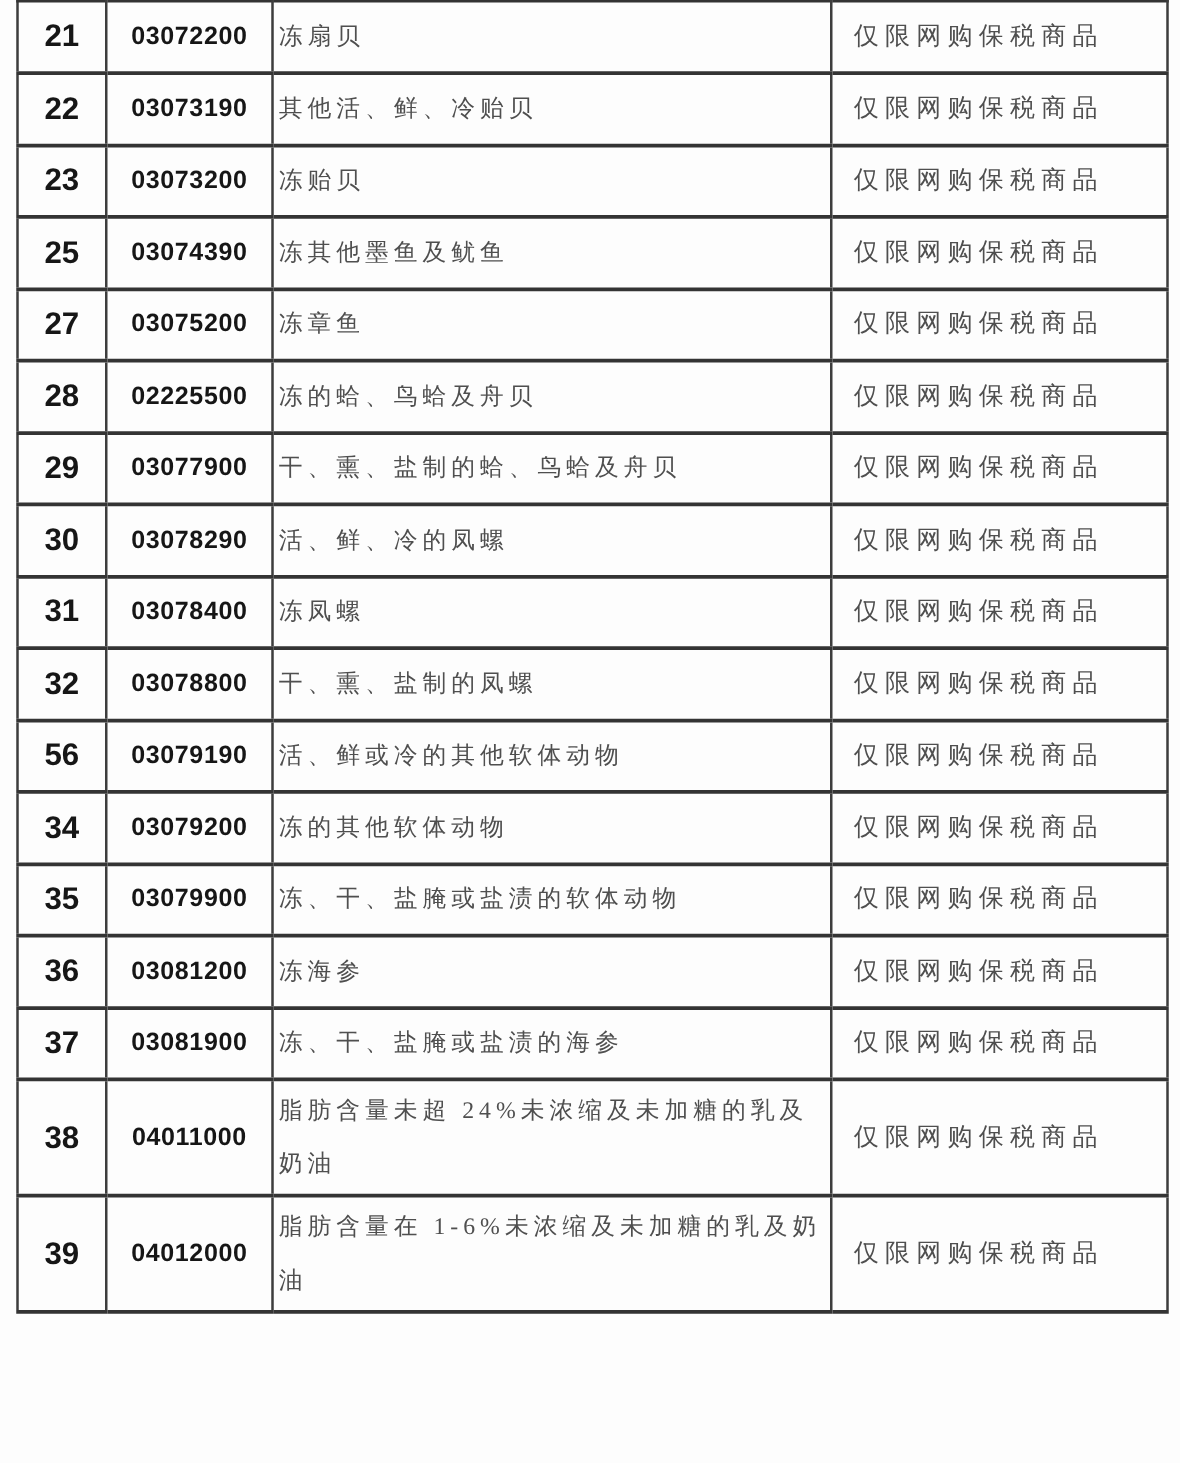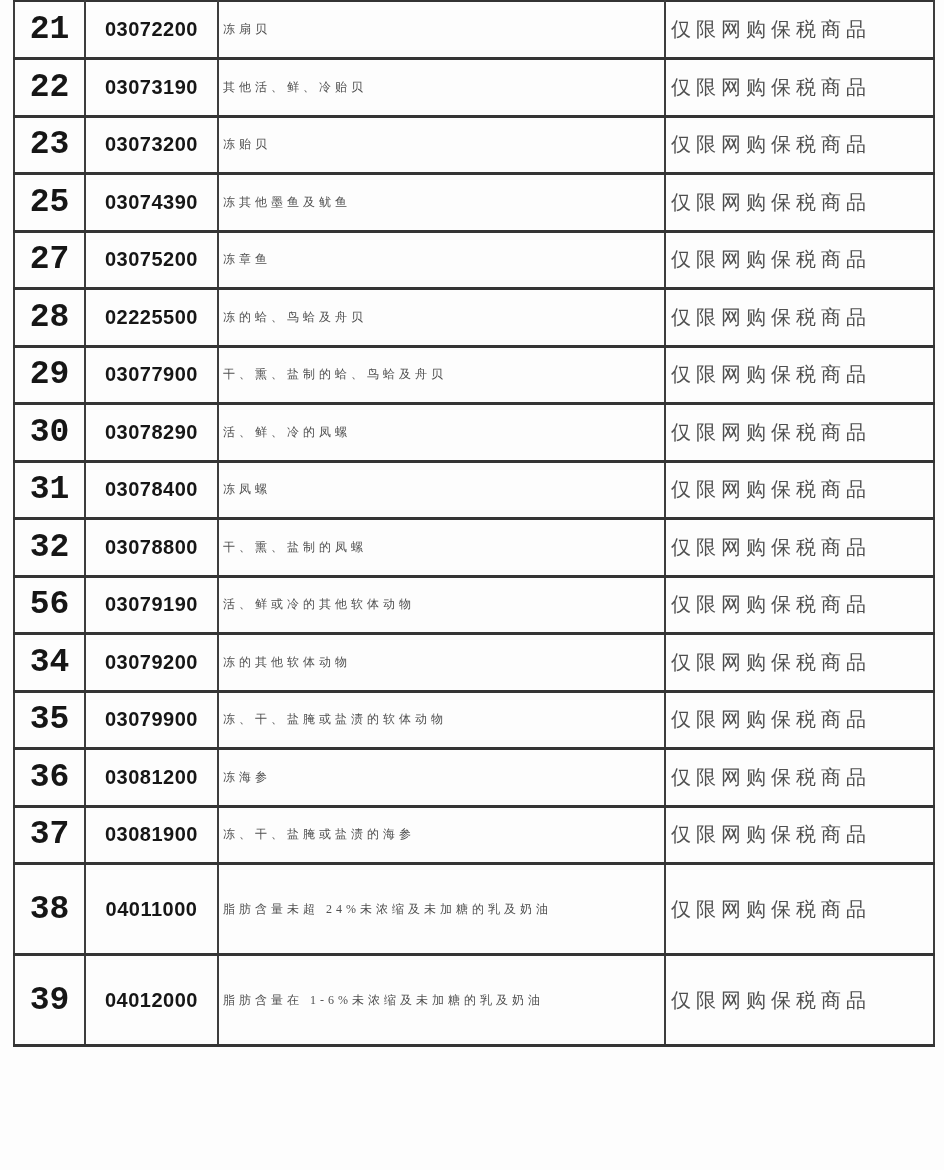--- a/index.html
+++ b/index.html
@@ -34,49 +34,49 @@
     overflow: hidden;
     box-sizing: border-box;
   }
   tr { height: 57.5px; }
   tr.tall { height: 91px; }
   tr:first-child td { border-top-width: 2px; }
 
   td.col-no {
     width: 71px;
     text-align: center;
-    font-family: Liberation Mono, monospace;
-    font-size: 33px;
+    font-family: Liberation Sans, sans-serif;
+    font-size: 25px;
     font-weight: 600;
     color: #161616;
   }
   td.col-code {
     width: 133px;
     text-align: center;
     font-family: "Liberation Sans", "DejaVu Sans", sans-serif;
     font-size: 20px;
     font-weight: 600;
     color: #161616;
     letter-spacing: 0.5px;
   }
   td.col-desc {
     width: 447px;
     text-align: left;
     padding: 2px 2px 2px 4px;
     font-family: "Liberation Serif", "DejaVu Serif", serif;
-    font-size: 12px;
+    font-size: 19px;
     font-weight: 400;
     color: #4f4f4f;
     letter-spacing: 4px;
     line-height: 43px;
   }
   td.col-note {
     width: 269px;
     text-align: left;
-    padding: 2px 2px 2px 5px;
+    padding: 2px 2px 2px 17px;
     font-family: "Liberation Serif", "DejaVu Serif", serif;
     font-size: 20px;
     font-weight: 400;
     color: #4f4f4f;
     letter-spacing: 5px;
     line-height: 43px;
     white-space: nowrap;
   }
 </style>
 </head>

